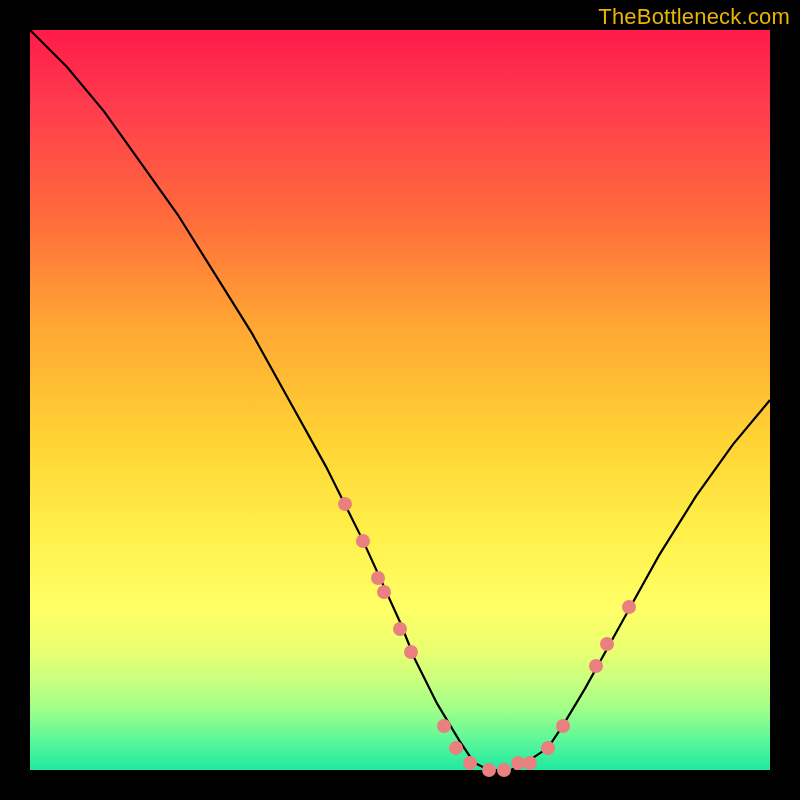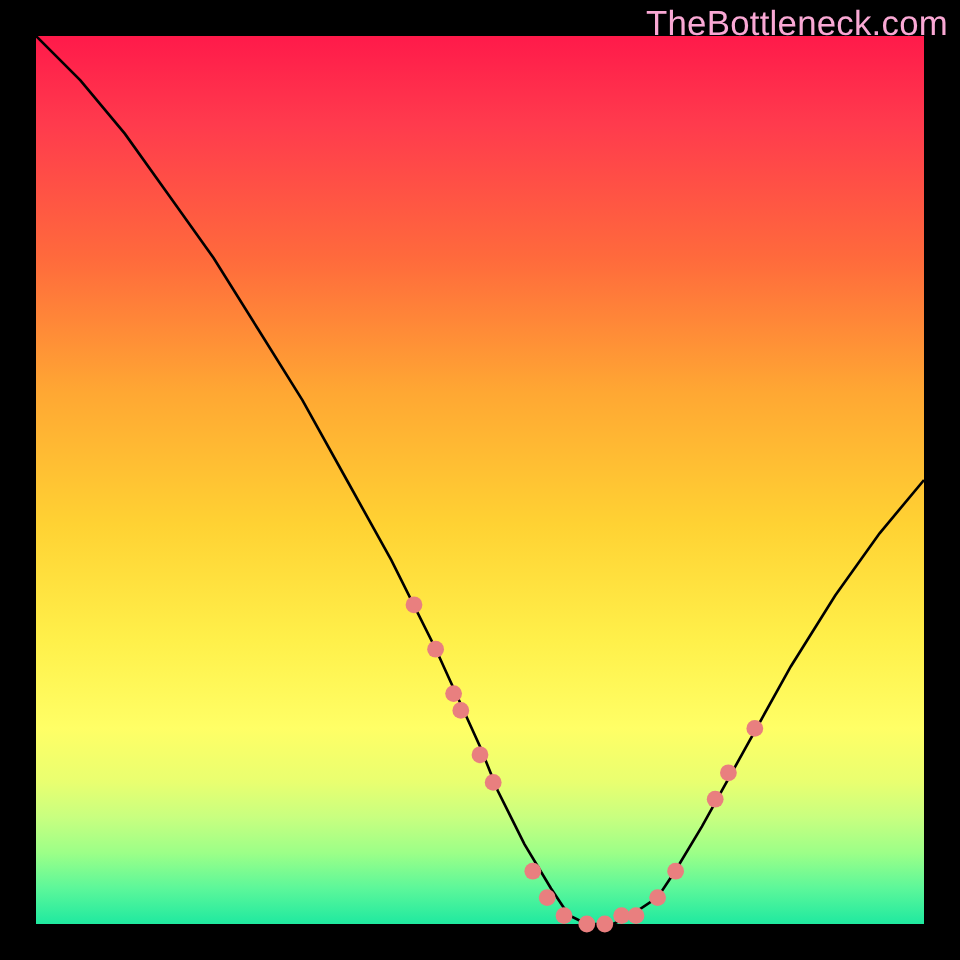--- a/index.html
+++ b/index.html
@@ -43,22 +43,22 @@
     height: 14px;
     border-radius: 50%;
     background: #e97f7f;
     transform: translate(-50%, -50%);
   }
   .watermark {
     position: absolute;
     top: 4px;
     right: 10px;
     font-family: Arial, Helvetica, sans-serif;
-    font-size: 29px;
-    color: #f9a8d4;
+    font-size: 22px;
+    color: #eab308;
     letter-spacing: 0.2px;
   }
 </style>
 </head>
 <body>
 
 <div class="stage">
   <div class="watermark">TheBottleneck.com</div>
   <div class="plot-area">
     <svg class="curve" viewBox="0 0 740 740" preserveAspectRatio="none">

